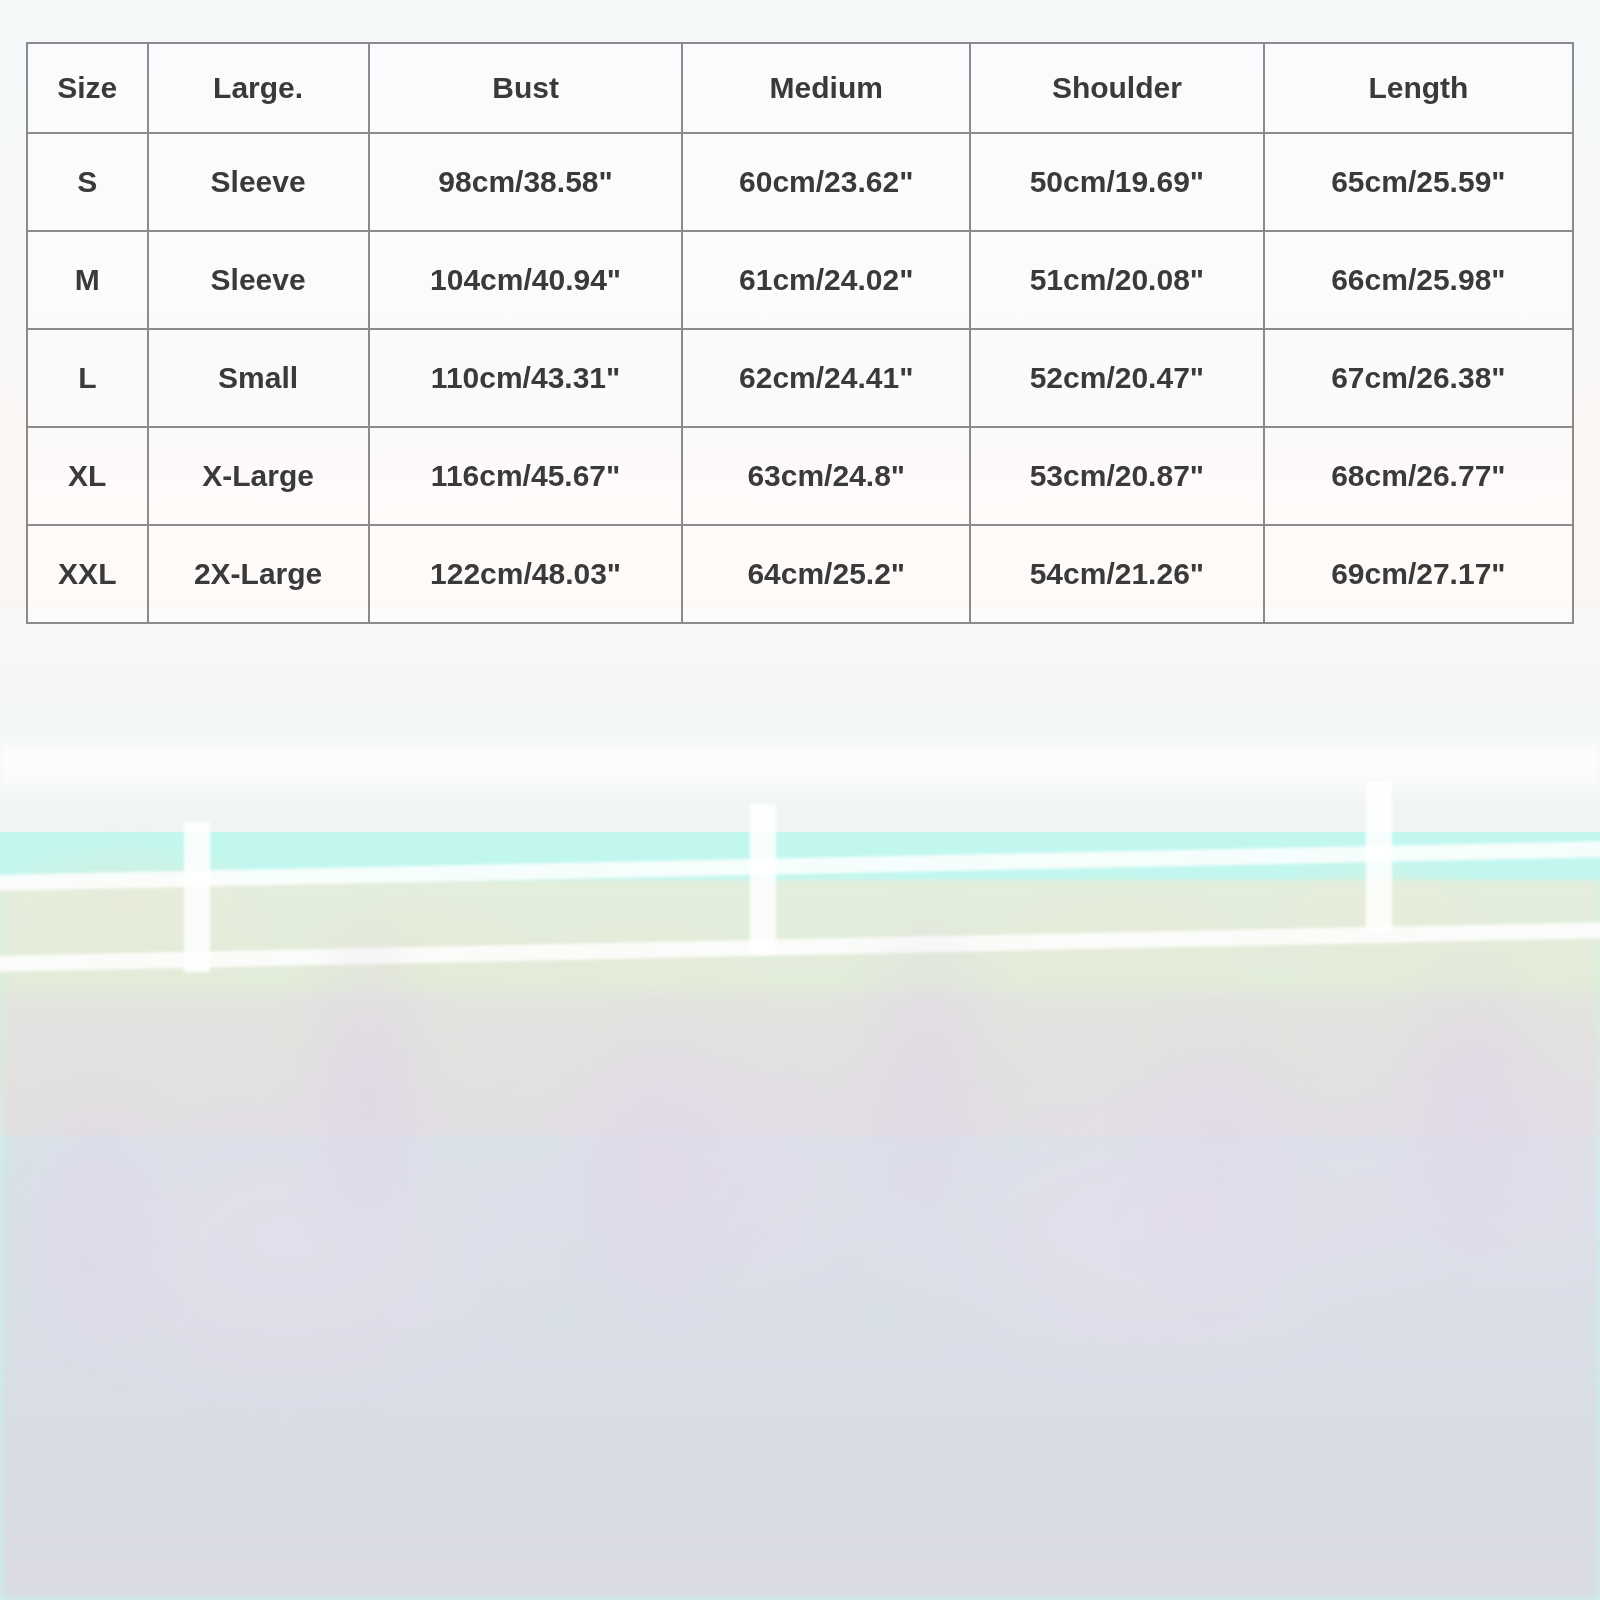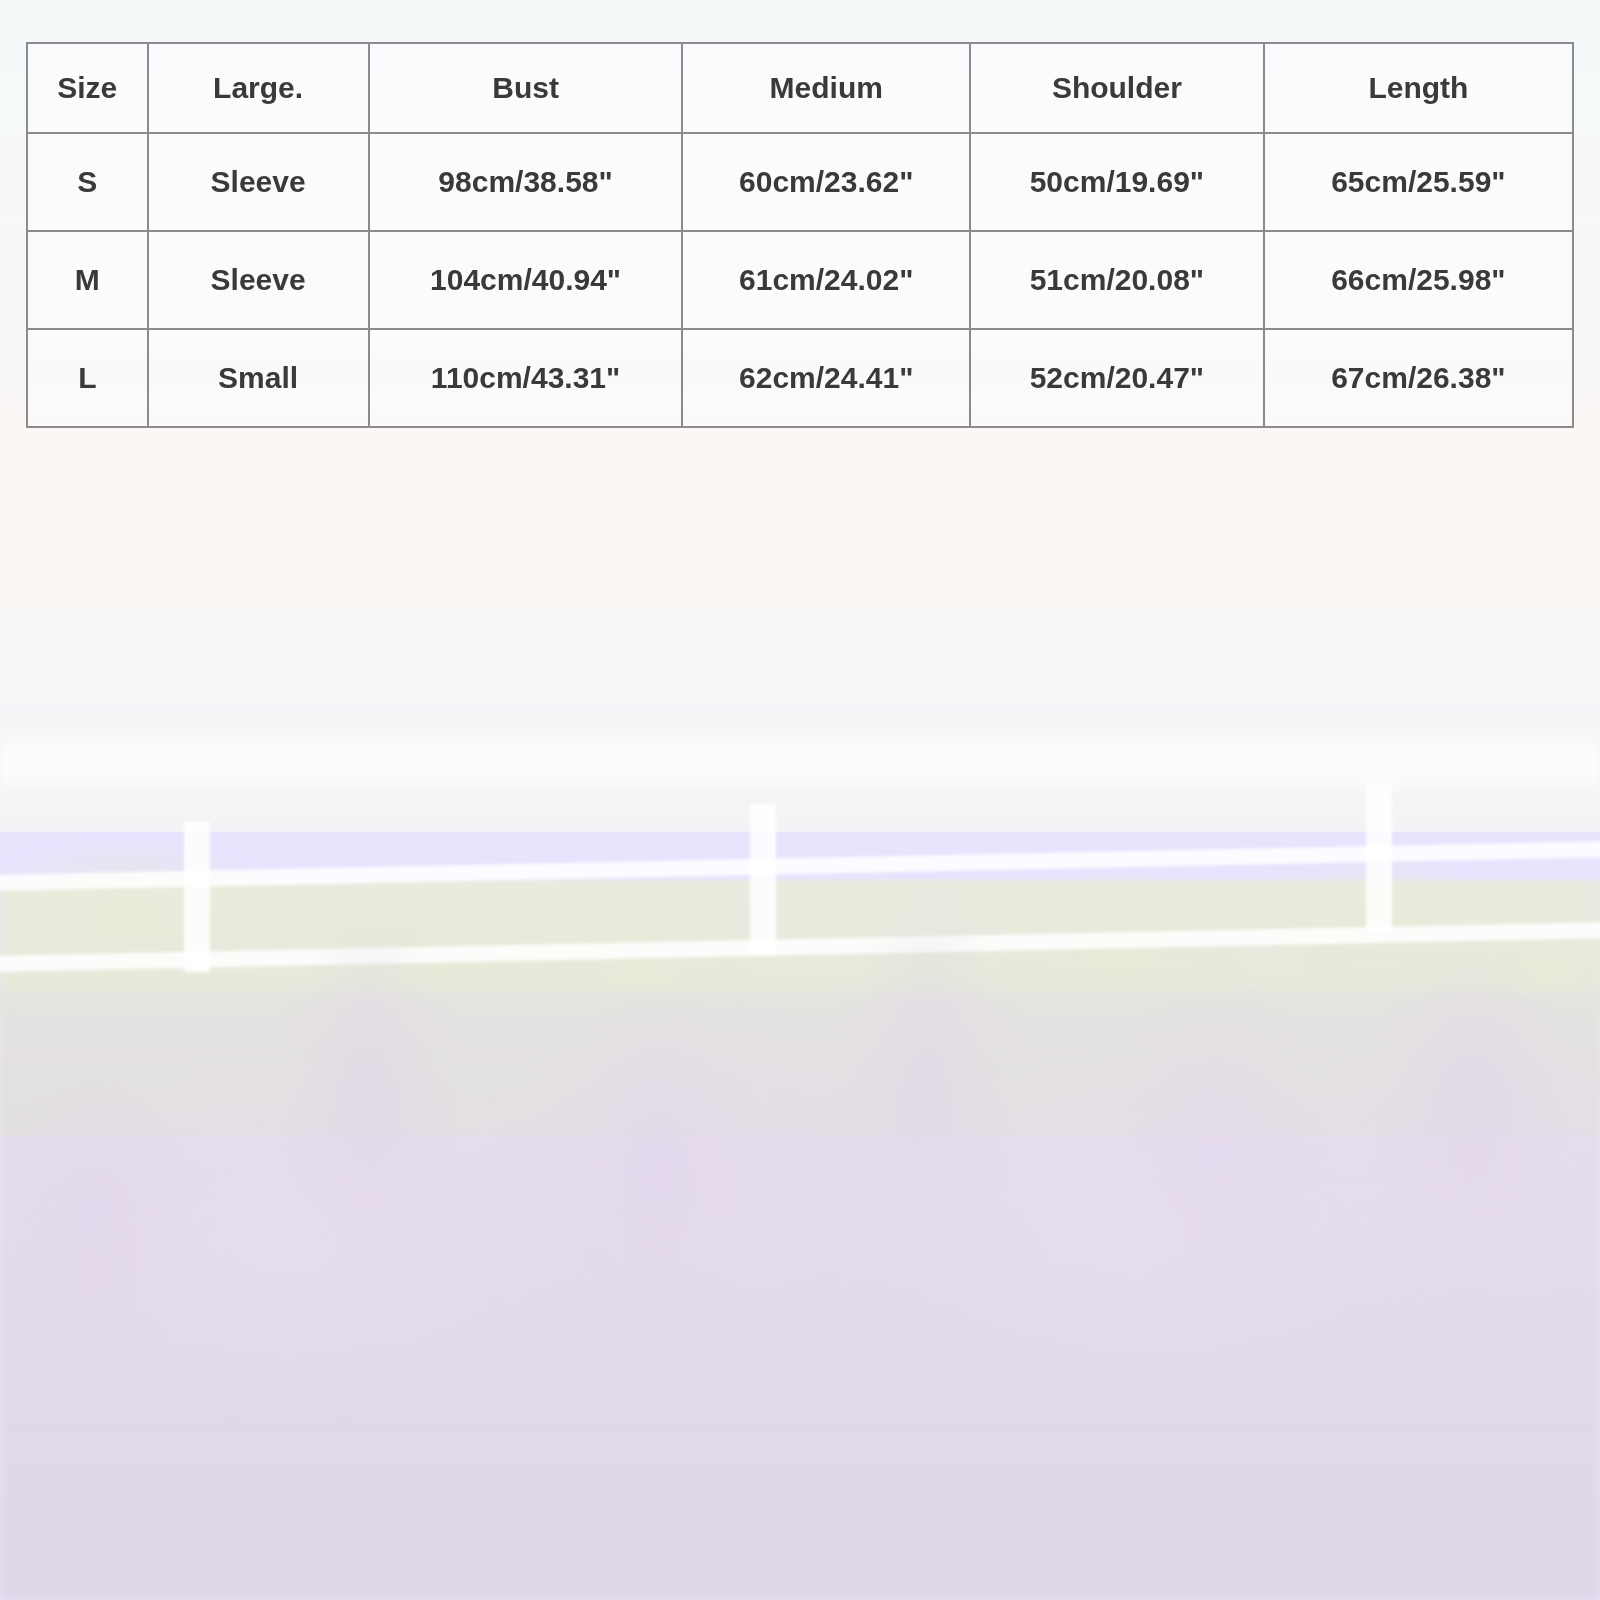--- a/index.html
+++ b/index.html
@@ -13,21 +13,21 @@
     overflow: hidden;
     font-family: "Liberation Sans", sans-serif;
   }
 
   
   #page {
     position: relative;
     width: 1600px;
     height: 1600px;
     overflow: hidden;
-    background: #c4b5fd;
+    background: #5eead4;
   }
 
   
   .photo {
     position: absolute;
     inset: 0;
     overflow: hidden;
   }
   .photo-sky {
     position: absolute;
@@ -246,17 +246,33 @@
           <td>66cm/25.98"</td>
         </tr>
         <tr>
           <td class="col-size-code">L</td>
           <td>Small</td>
           <td>110cm/43.31"</td>
           <td>62cm/24.41"</td>
           <td>52cm/20.47"</td>
           <td>67cm/26.38"</td>
         </tr>
+        <tr>
+          <td class="col-size-code">XL</td>
+          <td>X-Large</td>
+          <td>116cm/45.67"</td>
+          <td>63cm/24.8"</td>
+          <td>53cm/20.87"</td>
+          <td>68cm/26.77"</td>
+        </tr>
+        <tr>
+          <td class="col-size-code">XXL</td>
+          <td>2X-Large</td>
+          <td>122cm/48.03"</td>
+          <td>64cm/25.2"</td>
+          <td>54cm/21.26"</td>
+          <td>69cm/27.17"</td>
+        </tr>
       </tbody>
     </table>
   </div>
 
 </div>
 
 </body></html>

